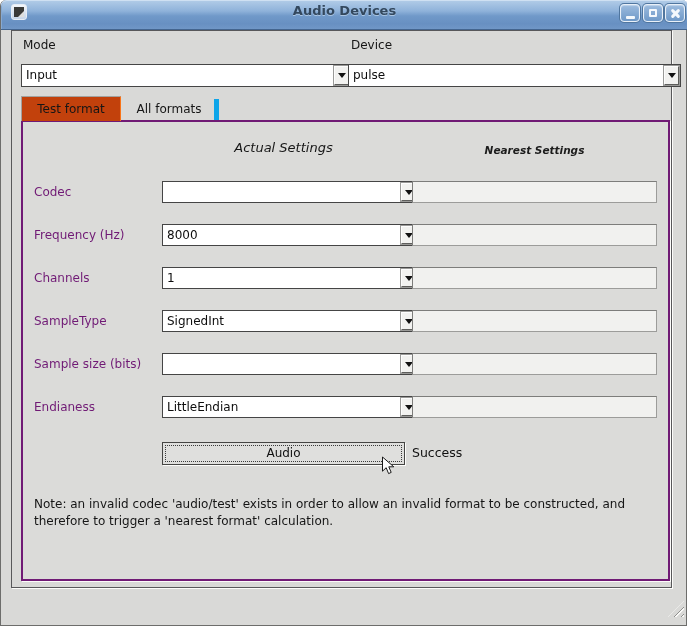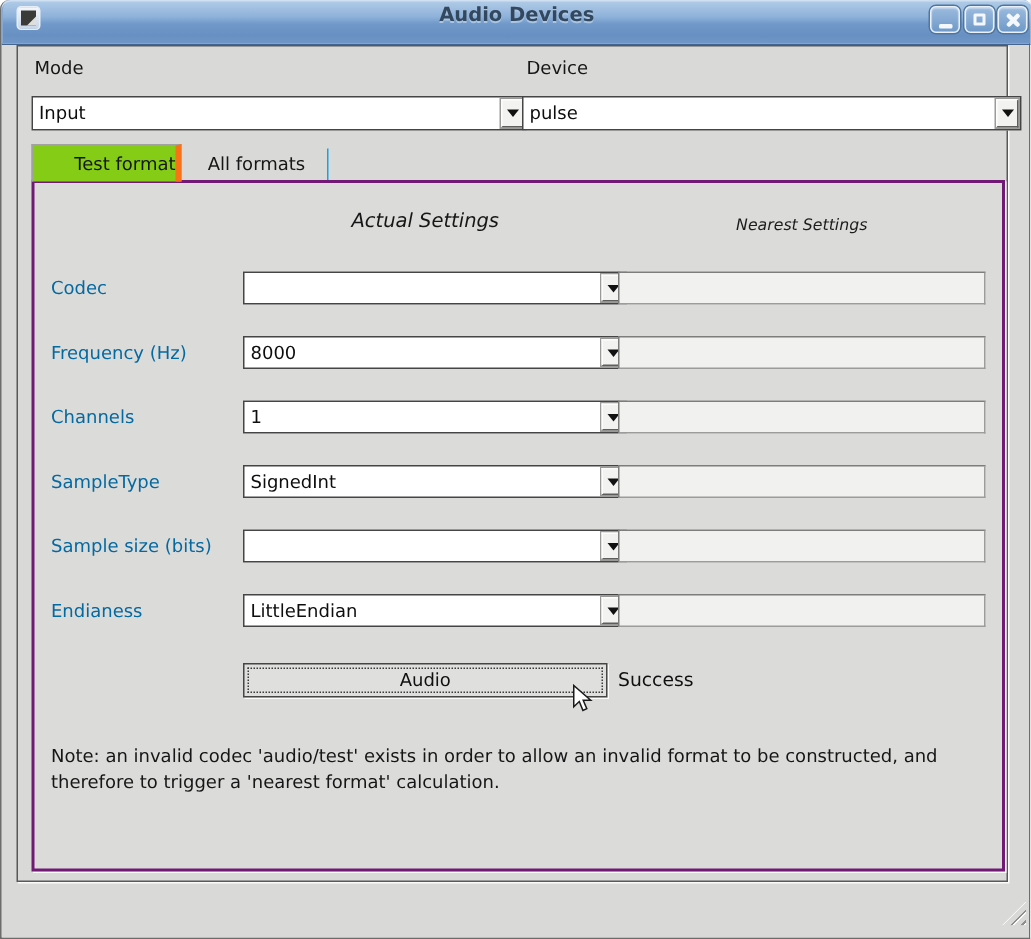--- a/index.html
+++ b/index.html
@@ -66,42 +66,42 @@
     position:absolute;top:1px;right:1px;bottom:1px;width:15px;box-sizing:border-box;
     background:#f2f2f0;border:1px solid;border-color:#fdfdfd #5e5e5c #5e5e5c #fdfdfd;
     box-shadow:0 0 0 1px #9a9a98;
     display:flex;align-items:center;justify-content:center;
   }
   .combo .arrow{width:0;height:0;border-left:4px solid transparent;border-right:4px solid transparent;border-top:5px solid #111;}
   
   .tab{position:absolute;box-sizing:border-box;font-size:12px;color:#161616;text-align:center;}
   .tab-active{
     left:9px;top:65px;width:100px;height:25px;line-height:24px;z-index:3;
-    background:#84cc16;
-    border-top:1px solid #a2a2a0;border-left:1px solid #a2a2a0;border-right:4px solid #f97316;text-align:right;
+    background:#c2410c;
+    border-top:1px solid #a2a2a0;border-left:1px solid #a2a2a0;border-right:1px solid #f97316;
   }
   .tab-inactive{
     left:112px;top:68px;width:95px;height:21px;line-height:20px;z-index:1;
-    border-right:1px solid #0ea5e9;
+    border-right:5px solid #0ea5e9;
   }
   
   .pane{
     position:absolute;left:9px;top:89px;width:645px;height:457px;
     background:#dbdbd9;border:2px solid #701a75;box-shadow:1px 1px 0 #fcfcfa;z-index:2;
   }
   .hdr-actual{
     position:absolute;left:139px;width:243px;top:18px;text-align:center;
     font-size:13px;font-style:italic;color:#161616;
   }
   .hdr-nearest{
     position:absolute;left:389px;width:245px;top:22px;text-align:center;
-    font-size:10.5px;font-style:italic;font-weight:400;color:#1c1c1c;
+    font-size:10.5px;font-style:italic;font-weight:700;color:#1c1c1c;
   }
   .srow{position:absolute;left:0;width:100%;height:23px;}
-  .srow .lbl{position:absolute;left:11px;top:4px;font-size:12px;color:#0369a1;}
+  .srow .lbl{position:absolute;left:11px;top:4px;font-size:12px;color:#701a75;}
   .srow .combo{left:139px;top:0;width:241px;height:20px;}
   .srow .combo .val{line-height:20px;}
   .nfield{
     position:absolute;left:389px;top:0;width:243px;height:20px;box-sizing:content-box;
     background:#f1f1ef;border:1px solid;border-color:#7d7d7b #9c9c9a #9c9c9a #7d7d7b;
   }
   .combo-top{top:33px;height:21px;}
   .combo-top .val{line-height:21px;}
   .combo-mode{left:9px;width:315px;}
   .combo-device{left:336px;width:318px;}

